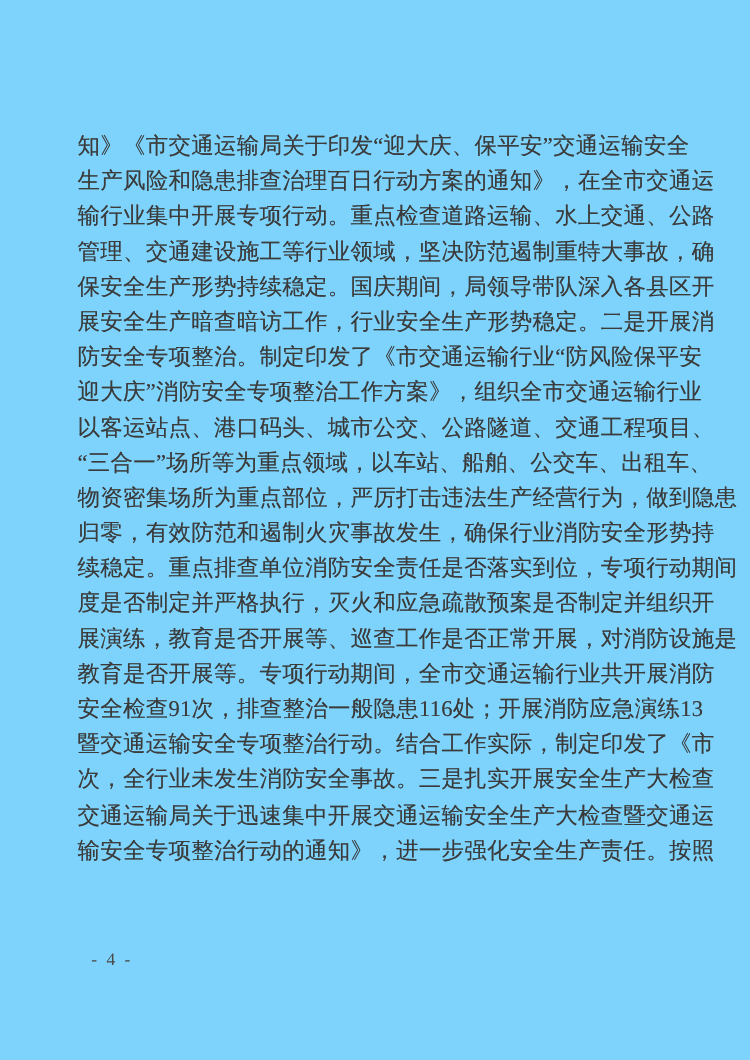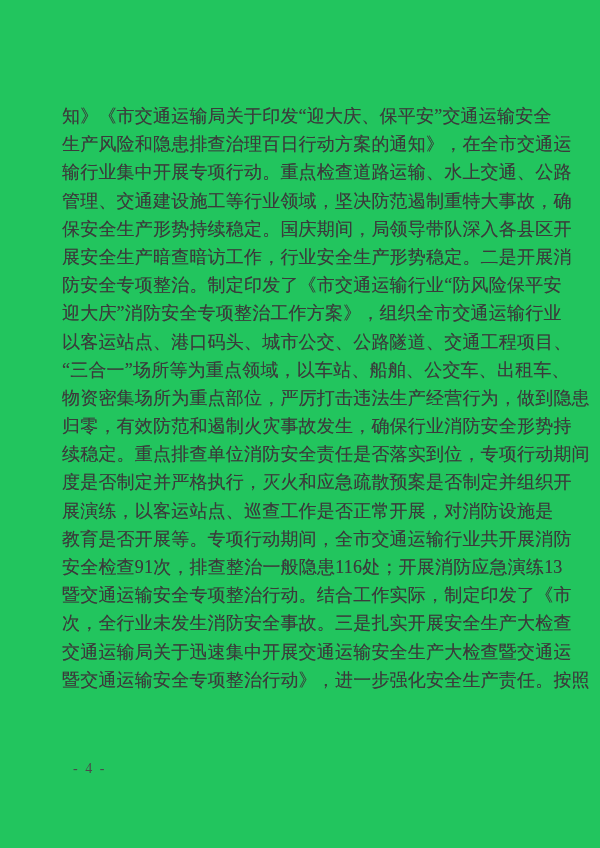--- a/index.html
+++ b/index.html
@@ -4,21 +4,21 @@
 <style>
   html, body {
     margin: 0;
     padding: 0;
     background: #ffffff;
   }
   .page {
     position: relative;
     width: 600px;
     height: 848px;
-    background: #22c55e;
+    background: #7dd3fc;
     overflow: hidden;
     font-family: "Liberation Serif", "DejaVu Serif", serif;
   }
   .text-block {
     position: absolute;
     left: 62px;
     top: 102px;
     width: 476px;
     color: #3b3b3b;
   }
@@ -56,22 +56,22 @@
       <div class="line">保安全生产形势持续稳定。国庆期间，局领导带队深入各县区开</div>
       <div class="line">展安全生产暗查暗访工作，行业安全生产形势稳定。二是开展消</div>
       <div class="line">防安全专项整治。制定印发了《市交通运输行业“防风险保平安</div>
       <div class="line">迎大庆”消防安全专项整治工作方案》，组织全市交通运输行业</div>
       <div class="line">以客运站点、港口码头、城市公交、公路隧道、交通工程项目、</div>
       <div class="line">“三合一”场所等为重点领域，以车站、船舶、公交车、出租车、</div>
       <div class="line">物资密集场所为重点部位，严厉打击违法生产经营行为，做到隐患</div>
       <div class="line">归零，有效防范和遏制火灾事故发生，确保行业消防安全形势持</div>
       <div class="line">续稳定。重点排查单位消防安全责任是否落实到位，专项行动期间</div>
       <div class="line">度是否制定并严格执行，灭火和应急疏散预案是否制定并组织开</div>
-      <div class="line">展演练，以客运站点、巡查工作是否正常开展，对消防设施是</div>
+      <div class="line">展演练，教育是否开展等、巡查工作是否正常开展，对消防设施是</div>
       <div class="line">教育是否开展等。专项行动期间，全市交通运输行业共开展消防</div>
       <div class="line">安全检查91次，排查整治一般隐患116处；开展消防应急演练13</div>
       <div class="line">暨交通运输安全专项整治行动。结合工作实际，制定印发了《市</div>
       <div class="line">次，全行业未发生消防安全事故。三是扎实开展安全生产大检查</div>
       <div class="line">交通运输局关于迅速集中开展交通运输安全生产大检查暨交通运</div>
-      <div class="line">暨交通运输安全专项整治行动》，进一步强化安全生产责任。按照</div>
+      <div class="line">输安全专项整治行动的通知》，进一步强化安全生产责任。按照</div>
     </div>
   <div class="page-number">- 4 -</div>
 </div>
 
 </body></html>

